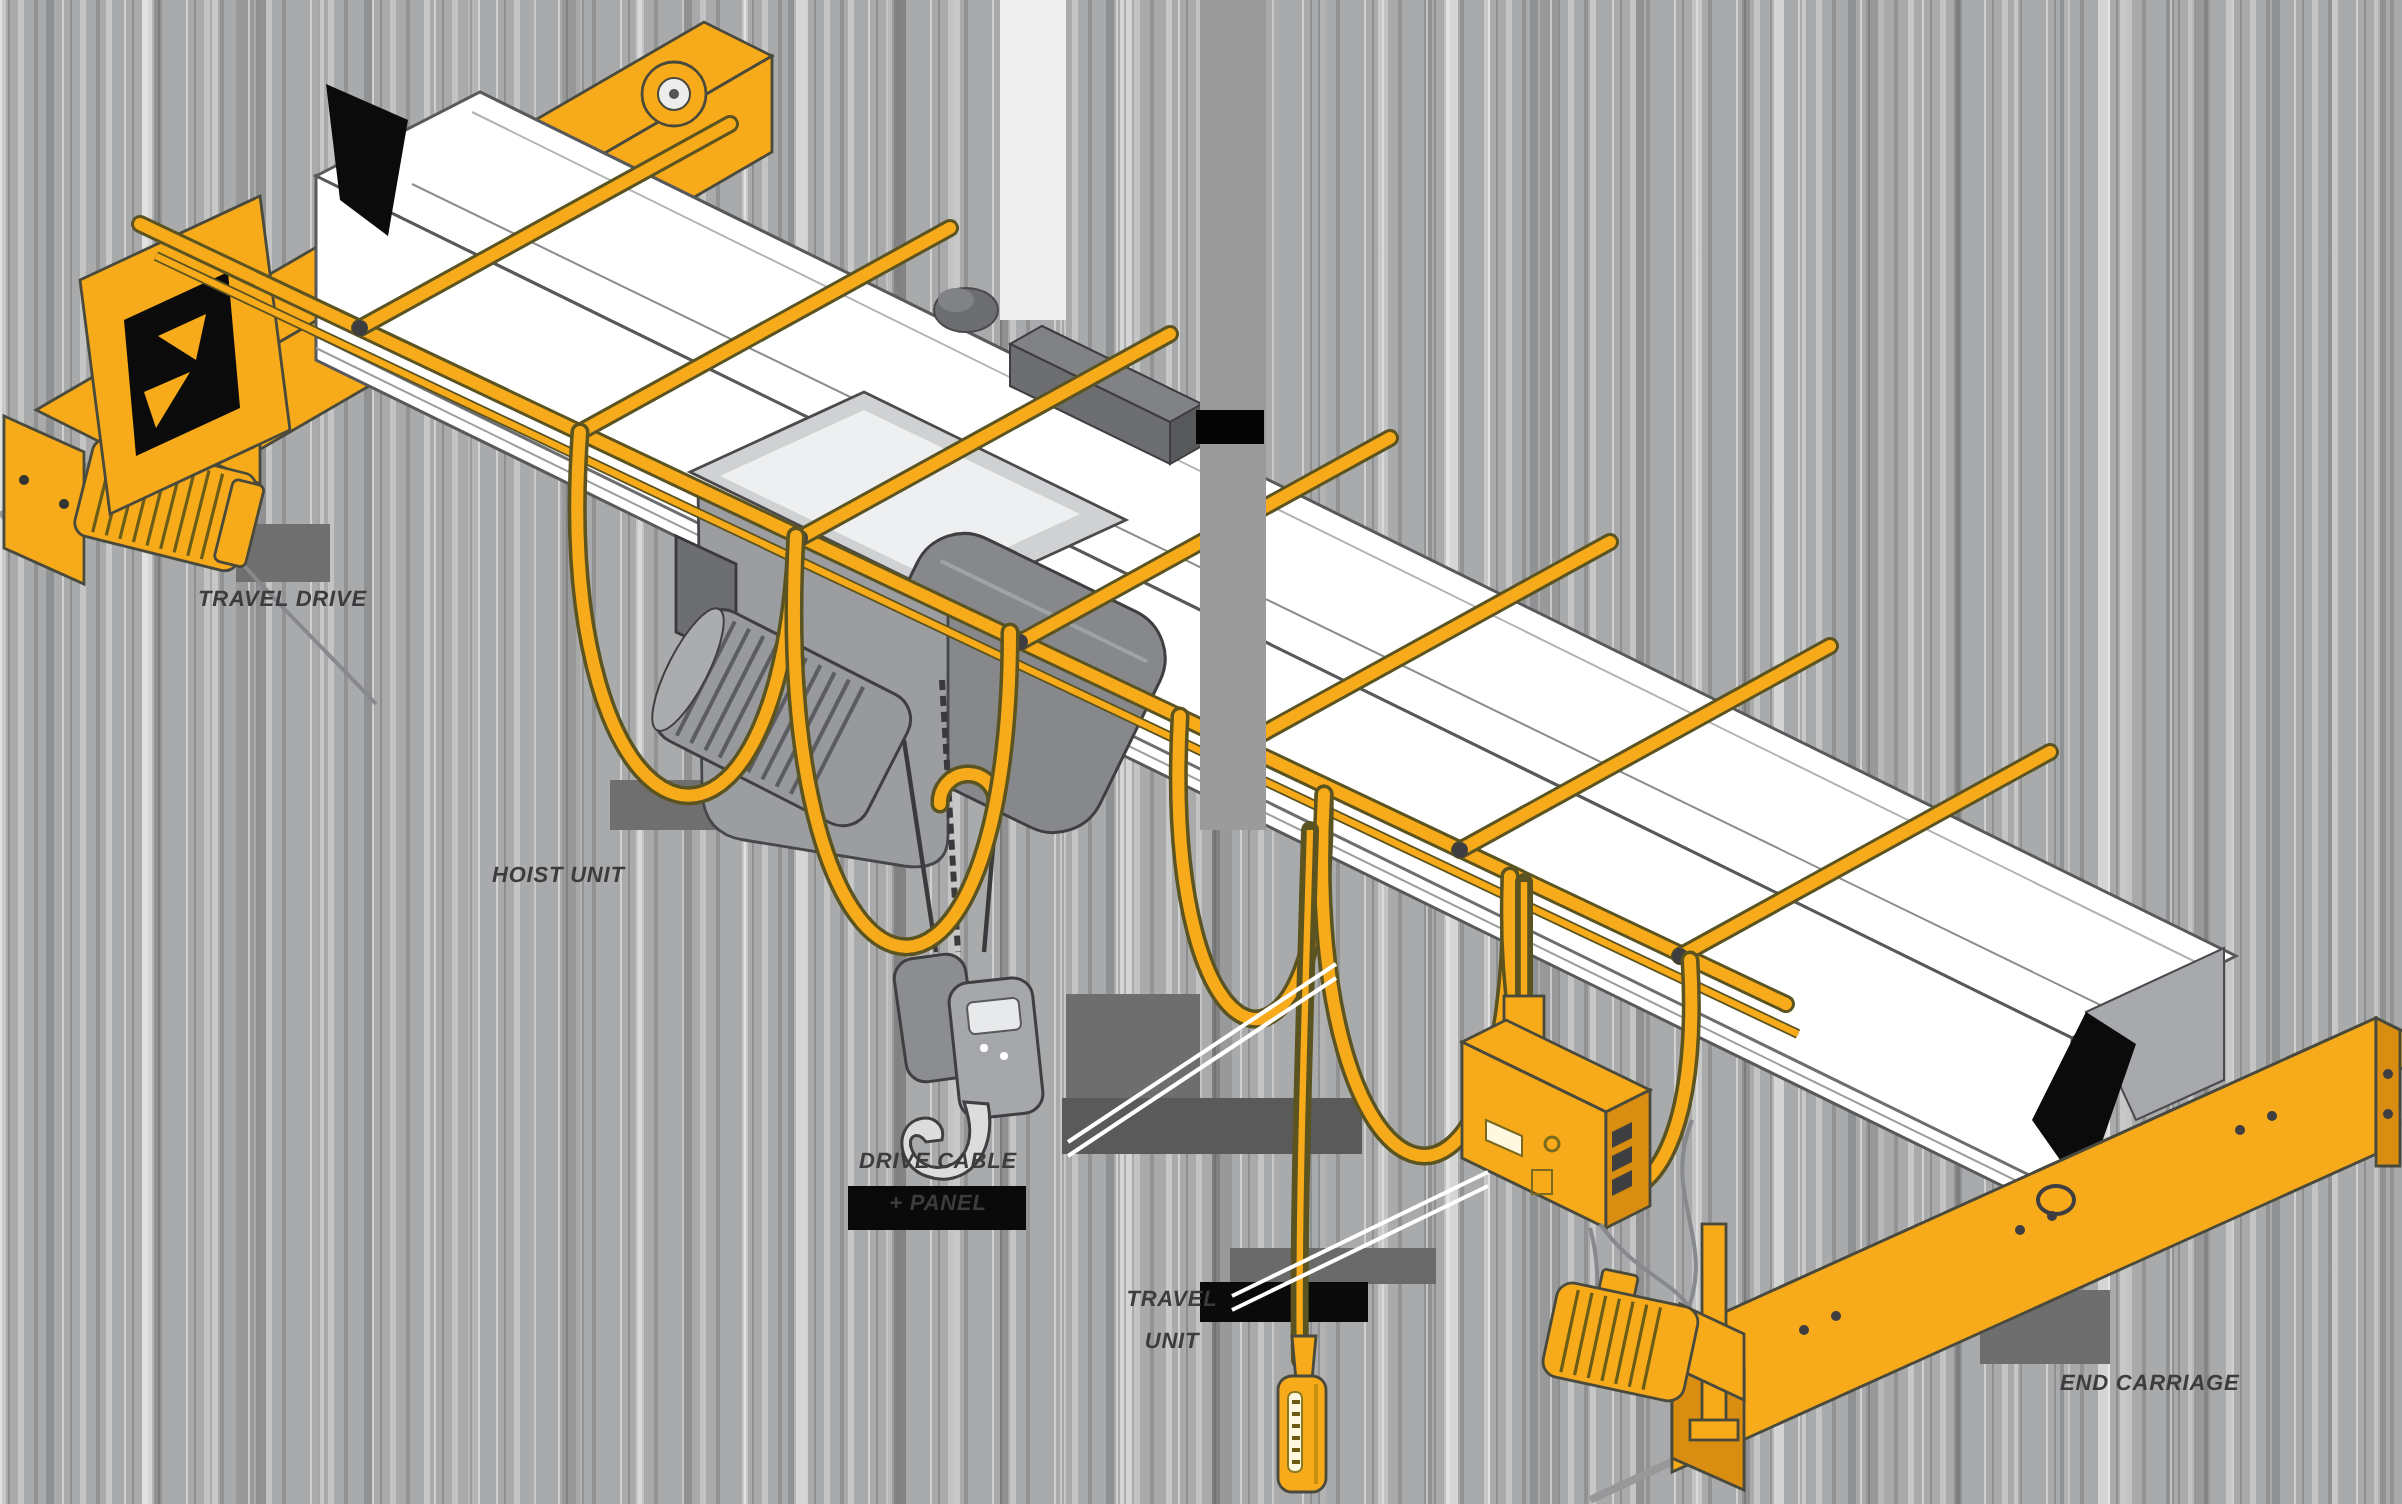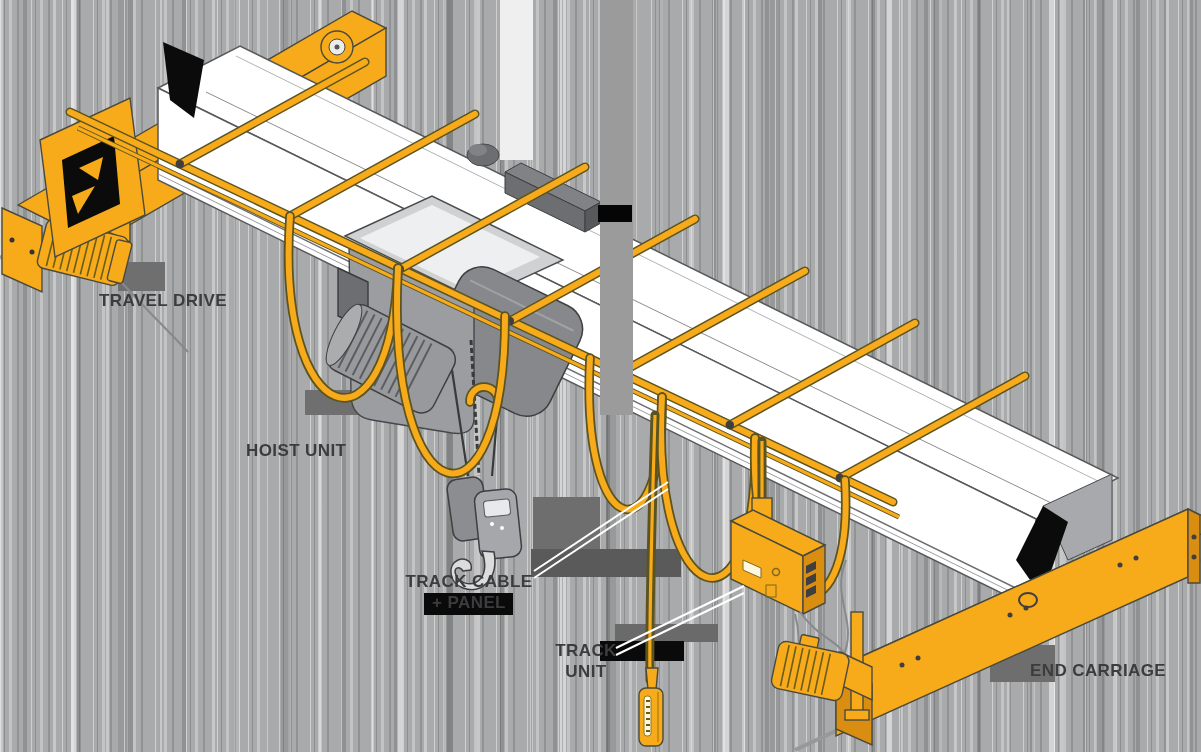--- a/index.html
+++ b/index.html
@@ -12,25 +12,26 @@
     background-image:
       repeating-linear-gradient(90deg, rgba(255,255,255,.45) 0 1px, rgba(0,0,0,0) 1px 4px, rgba(60,60,60,.25) 4px 5px, rgba(0,0,0,0) 5px 9px, rgba(255,255,255,.30) 9px 12px, rgba(0,0,0,0) 12px 17px, rgba(40,40,40,.18) 17px 19px, rgba(0,0,0,0) 19px 31px),
       repeating-linear-gradient(90deg, rgba(255,255,255,.35) 0 3px, rgba(0,0,0,0) 3px 23px, rgba(0,0,0,.15) 23px 27px, rgba(0,0,0,0) 27px 53px),
       repeating-linear-gradient(90deg, rgba(0,0,0,0) 0 71px, rgba(255,255,255,.50) 71px 77px, rgba(0,0,0,0) 77px 118px, rgba(30,30,30,.12) 118px 127px, rgba(0,0,0,0) 127px 163px);
   }
   .artifact{position:absolute;}
   svg.crane{position:absolute;left:0;top:0;}
   .label{
     position:absolute;
     font-weight:700;
-    font-size:17px;
+    font-size:11px;
     line-height:21px;
     letter-spacing:.4px;
     color:var(--label-text,#3c3c3e);
     white-space:nowrap;
+    font-style:italic;
   }
   .label.center{text-align:center;white-space:normal;}
   
   .y   {fill:var(--crane-yellow);stroke:var(--outline);stroke-width:1.4;}
   .y2  {fill:var(--crane-yellow-dark);stroke:var(--outline);stroke-width:1.4;}
   .w   {fill:var(--girder-white);stroke:#58595b;stroke-width:1.5;}
   .g1  {fill:#cfd1d3;stroke:#4a4a4c;stroke-width:1.4;}
   .g2  {fill:#9b9da0;stroke:#46474a;stroke-width:1.4;}
   .g3  {fill:var(--component-gray);stroke:#3a3a3c;stroke-width:1.4;}
   .dk  {fill:#0b0b0b;stroke:none;}
@@ -267,27 +268,27 @@
       <line class="lead" x1="616" y1="648" x2="744" y2="586"></line>
       <line class="lead" x1="616" y1="655" x2="744" y2="593"></line>
     </g>
   </svg>
 
   <div class="artifact" style="left:600px;top:0;width:33px;height:415px;background:#9b9b9b;"></div>
   <div class="artifact" style="left:598px;top:205px;width:34px;height:17px;background:#050505;"></div>
 
   <div class="label" style="left:99px;top:290px;">TRAVEL DRIVE</div>
 
-  <div class="label" style="left:246px;top:440px;">HOIST UNIT</div>
+  <div class="label" style="left:246px;top:428px;">HOIST UNIT</div>
 
   <div class="label center" style="left:393px;top:571px;width:152px;">
-    <span>TRACK CABLE</span><br>
+    <span>DRIVE CABLE</span><br>
     <span>+ PANEL</span>
   </div>
 
   <div class="label center" style="left:545px;top:640px;width:82px;">
-    <span>TRACK</span><br>
+    <span>TRAVEL</span><br>
     <span>UNIT</span>
   </div>
 
-  <div class="label" style="left:1030px;top:660px;text-align:center;">END CARRIAGE</div>
+  <div class="label" style="left:1030px;top:682px;text-align:center;">END CARRIAGE</div>
 
 </div>
 
 </body></html>

